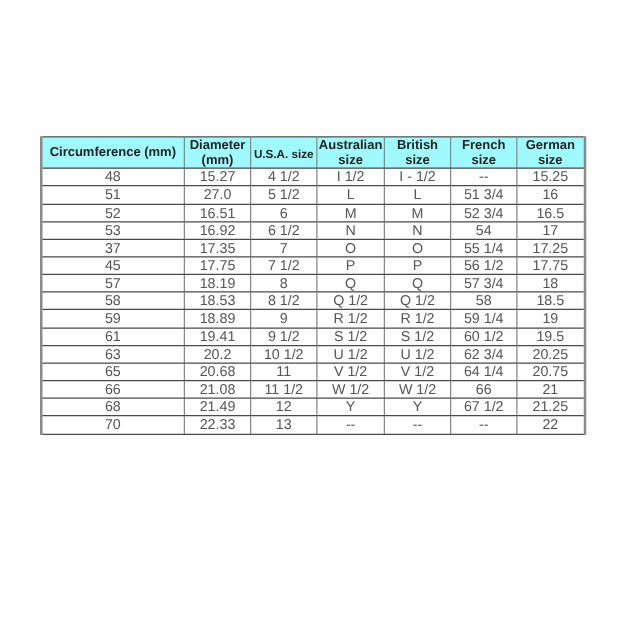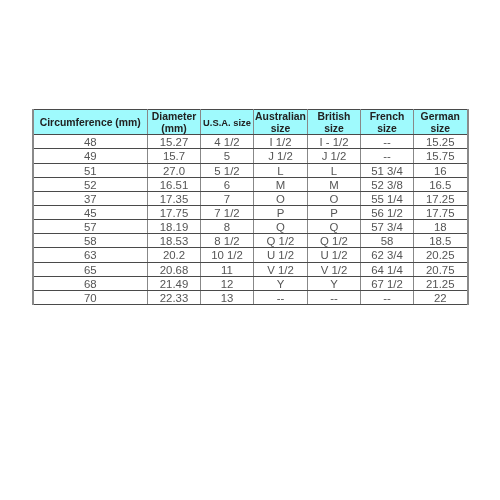--- a/index.html
+++ b/index.html
@@ -130,43 +130,20 @@
           </td>
           <td>
             <span class="cwrap">--</span>
           </td>
           <td>
             <span class="cwrap">15.25</span>
           </td>
         </tr>
         <tr>
           <td>
-            <span class="cwrap">49</span>
-          </td>
-          <td>
-            <span class="cwrap">15.7</span>
-          </td>
-          <td>
-            <span class="cwrap">5</span>
-          </td>
-          <td>
-            <span class="cwrap">J 1/2</span>
-          </td>
-          <td>
-            <span class="cwrap">J 1/2</span>
-          </td>
-          <td>
-            <span class="cwrap">--</span>
-          </td>
-          <td>
-            <span class="cwrap">15.75</span>
-          </td>
-        </tr>
-        <tr>
-          <td>
             <span class="cwrap">51</span>
           </td>
           <td>
             <span class="cwrap">27.0</span>
           </td>
           <td>
             <span class="cwrap">5 1/2</span>
           </td>
           <td>
             <span class="cwrap">L</span>
@@ -191,28 +168,51 @@
           <td>
             <span class="cwrap">6</span>
           </td>
           <td>
             <span class="cwrap">M</span>
           </td>
           <td>
             <span class="cwrap">M</span>
           </td>
           <td>
-            <span class="cwrap">52 3/8</span>
+            <span class="cwrap">52 3/4</span>
           </td>
           <td>
             <span class="cwrap">16.5</span>
           </td>
         </tr>
         <tr>
           <td>
+            <span class="cwrap">53</span>
+          </td>
+          <td>
+            <span class="cwrap">16.92</span>
+          </td>
+          <td>
+            <span class="cwrap">6 1/2</span>
+          </td>
+          <td>
+            <span class="cwrap">N</span>
+          </td>
+          <td>
+            <span class="cwrap">N</span>
+          </td>
+          <td>
+            <span class="cwrap">54</span>
+          </td>
+          <td>
+            <span class="cwrap">17</span>
+          </td>
+        </tr>
+        <tr>
+          <td>
             <span class="cwrap">37</span>
           </td>
           <td>
             <span class="cwrap">17.35</span>
           </td>
           <td>
             <span class="cwrap">7</span>
           </td>
           <td>
             <span class="cwrap">O</span>
@@ -291,20 +291,66 @@
           </td>
           <td>
             <span class="cwrap">58</span>
           </td>
           <td>
             <span class="cwrap">18.5</span>
           </td>
         </tr>
         <tr>
           <td>
+            <span class="cwrap">59</span>
+          </td>
+          <td>
+            <span class="cwrap">18.89</span>
+          </td>
+          <td>
+            <span class="cwrap">9</span>
+          </td>
+          <td>
+            <span class="cwrap">R 1/2</span>
+          </td>
+          <td>
+            <span class="cwrap">R 1/2</span>
+          </td>
+          <td>
+            <span class="cwrap">59 1/4</span>
+          </td>
+          <td>
+            <span class="cwrap">19</span>
+          </td>
+        </tr>
+        <tr>
+          <td>
+            <span class="cwrap">61</span>
+          </td>
+          <td>
+            <span class="cwrap">19.41</span>
+          </td>
+          <td>
+            <span class="cwrap">9 1/2</span>
+          </td>
+          <td>
+            <span class="cwrap">S 1/2</span>
+          </td>
+          <td>
+            <span class="cwrap">S 1/2</span>
+          </td>
+          <td>
+            <span class="cwrap">60 1/2</span>
+          </td>
+          <td>
+            <span class="cwrap">19.5</span>
+          </td>
+        </tr>
+        <tr>
+          <td>
             <span class="cwrap">63</span>
           </td>
           <td>
             <span class="cwrap">20.2</span>
           </td>
           <td>
             <span class="cwrap">10 1/2</span>
           </td>
           <td>
             <span class="cwrap">U 1/2</span>
@@ -333,20 +379,43 @@
             <span class="cwrap">V 1/2</span>
           </td>
           <td>
             <span class="cwrap">V 1/2</span>
           </td>
           <td>
             <span class="cwrap">64 1/4</span>
           </td>
           <td>
             <span class="cwrap">20.75</span>
+          </td>
+        </tr>
+        <tr>
+          <td>
+            <span class="cwrap">66</span>
+          </td>
+          <td>
+            <span class="cwrap">21.08</span>
+          </td>
+          <td>
+            <span class="cwrap">11 1/2</span>
+          </td>
+          <td>
+            <span class="cwrap">W 1/2</span>
+          </td>
+          <td>
+            <span class="cwrap">W 1/2</span>
+          </td>
+          <td>
+            <span class="cwrap">66</span>
+          </td>
+          <td>
+            <span class="cwrap">21</span>
           </td>
         </tr>
         <tr>
           <td>
             <span class="cwrap">68</span>
           </td>
           <td>
             <span class="cwrap">21.49</span>
           </td>
           <td>

